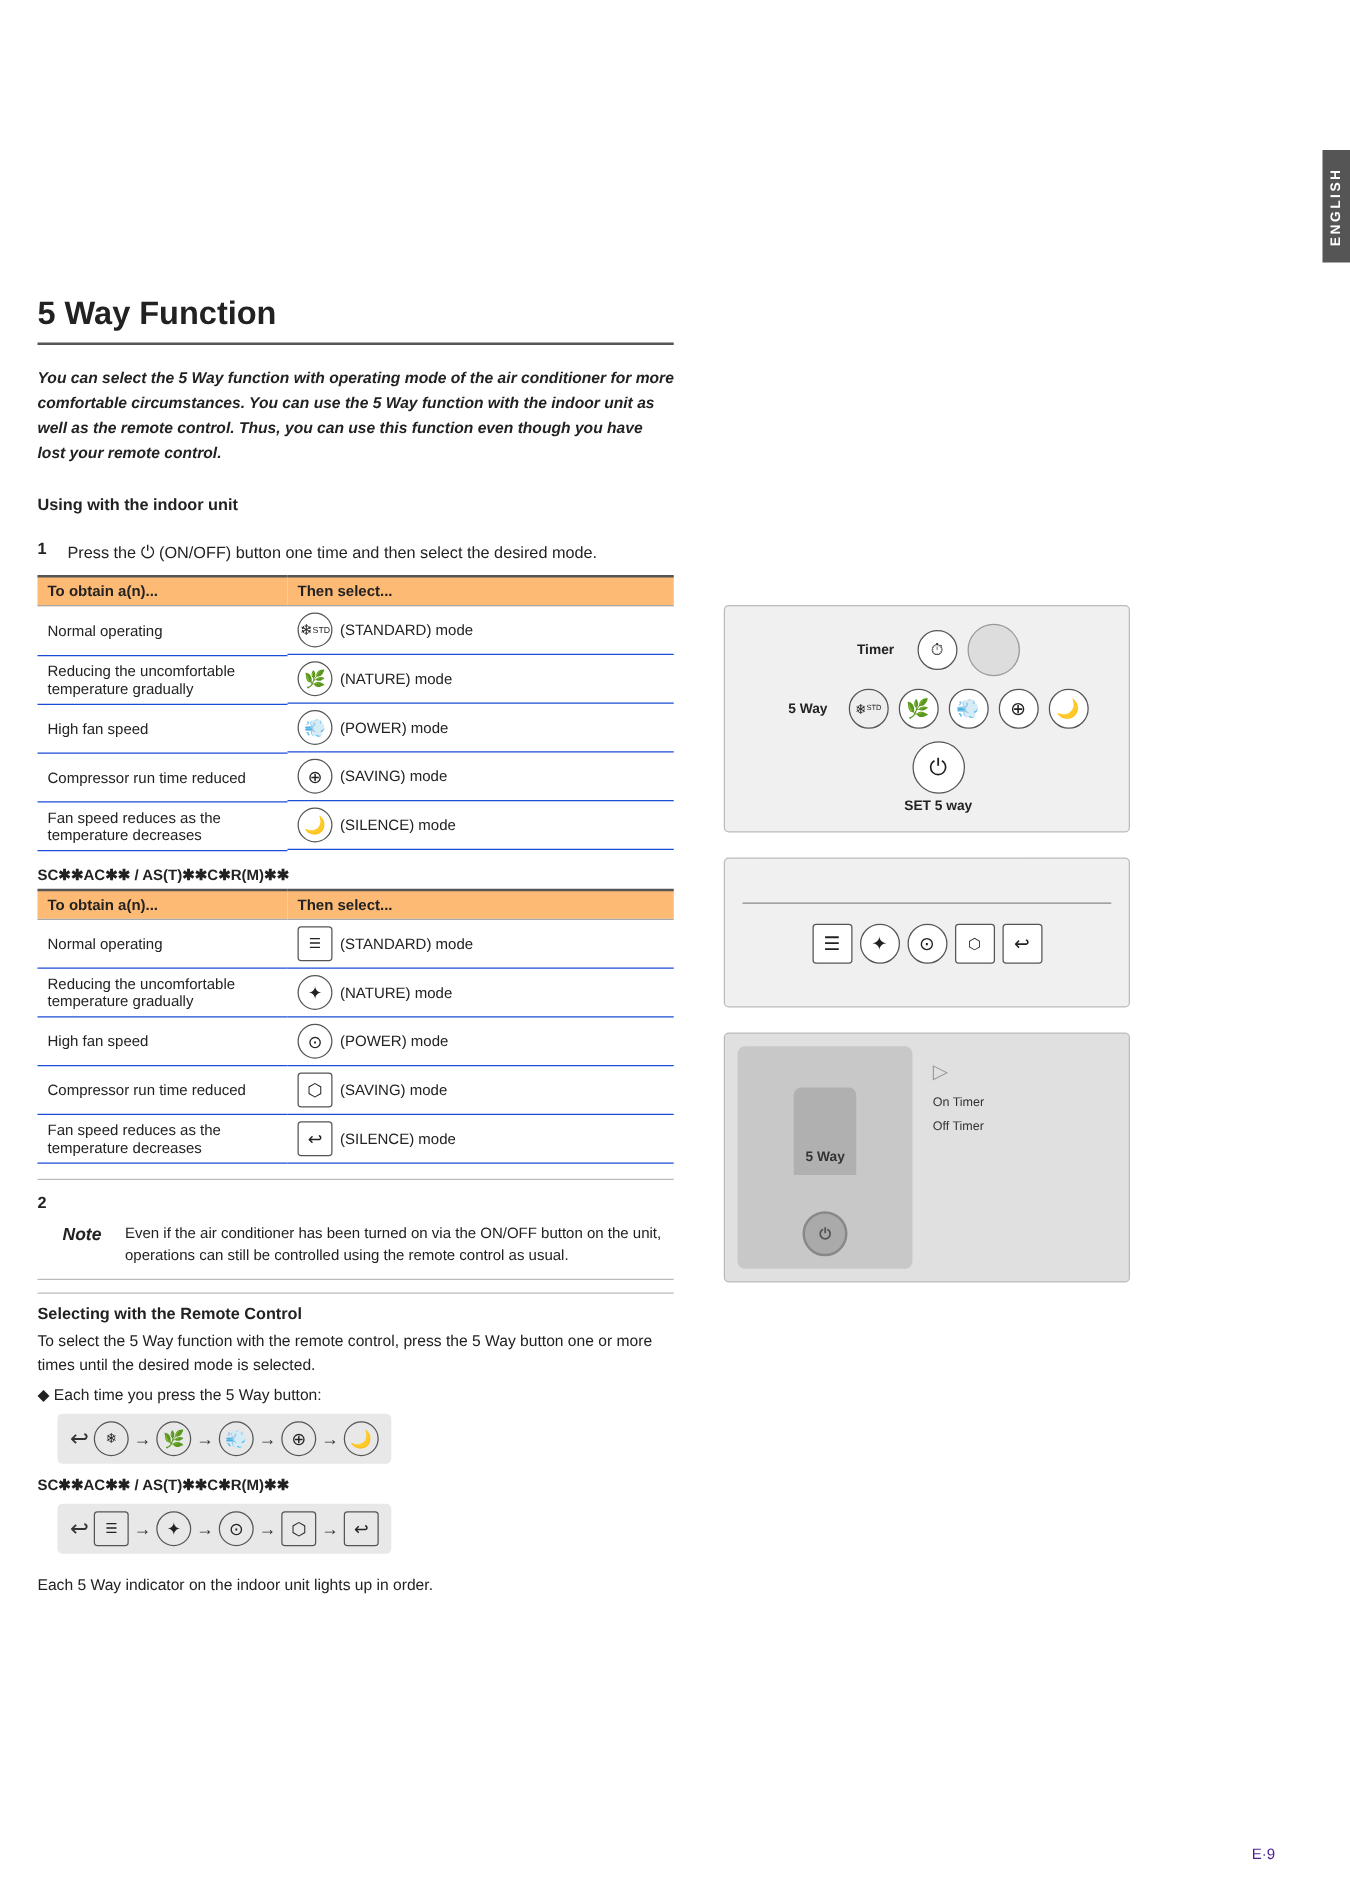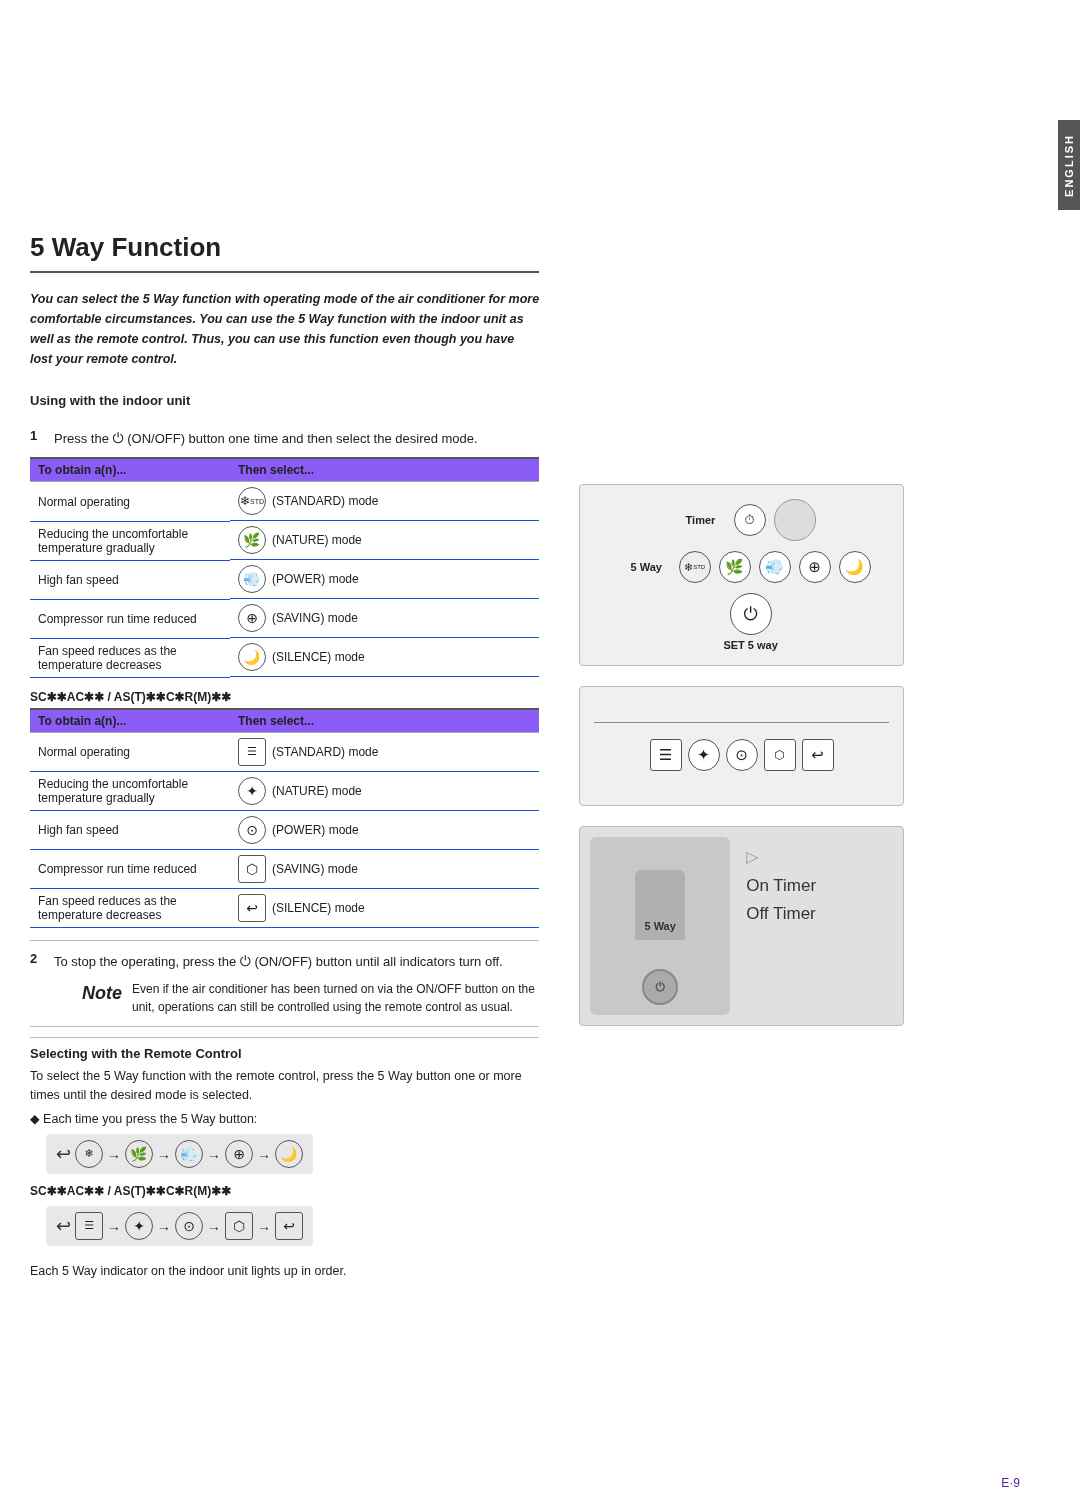--- a/index.html
+++ b/index.html
@@ -105,21 +105,21 @@
       border-collapse: collapse;
       margin-bottom: 12px;
       font-size: 12px;
     }
     .mode-table th {
       font-weight: bold;
       text-align: left;
       padding: 4px 8px;
       border-top: 2px solid #555;
       border-bottom: 1px solid #aaa;
-      background: #8b5cf6;
+      background: #fdba74;
     }
     .mode-table td {
       padding: 5px 8px;
       vertical-align: middle;
       border-bottom: 1px solid #1d4ed8;
     }
     .mode-table td:first-child {
       width: 200px;
       font-size: 12px;
     }
@@ -185,23 +185,22 @@
     .note-block {
       display: flex;
       gap: 10px;
       margin: 8px 0 8px 20px;
       font-size: 12px;
       line-height: 1.5;
     }
     .note-label {
       font-style: italic;
       font-weight: bold;
-      font-size: 18px;
+      font-size: 14px;
       min-width: 40px;
-      margin-left: 32px;
     }
 
     
     .selecting-heading {
       font-weight: bold;
       font-size: 13px;
       margin: 8px 0 6px 0;
       border-top: 1px solid #bbb;
       padding-top: 8px;
     }
@@ -330,21 +329,21 @@
     }
     .remote-right {
       flex: 1;
       display: flex;
       flex-direction: column;
       justify-content: flex-start;
       gap: 8px;
       padding: 10px 6px;
     }
     .remote-btn {
-      font-size: 17px;
+      font-size: 10px;
       color: #333;
       text-align: left;
     }
     .remote-5way-label {
       font-size: 11px;
       font-weight: bold;
       color: #333;
       margin-top: 4px;
     }
     .5way-btn-label {
@@ -499,23 +498,20 @@
             </div>
           </td>
         </tr>
       </tbody>
     </table>
 
     <hr class="divider">
 
     <div class="step">
       <span class="step-num">2</span>
-      <span class="step-text">
-        To stop the operating, press the <span style="font-size:14px;">⏻</span> (ON/OFF) button until all indicators turn off.
-      </span>
     </div>
 
     <div class="note-block">
       <span class="note-label">Note</span>
       <span class="note-text">Even if the air conditioner has been turned on via the ON/OFF button on the unit, operations can still be controlled using the remote control as usual.</span>
     </div>
 
     <hr class="divider">
 
     <div class="selecting-heading">Selecting with the Remote Control</div>

